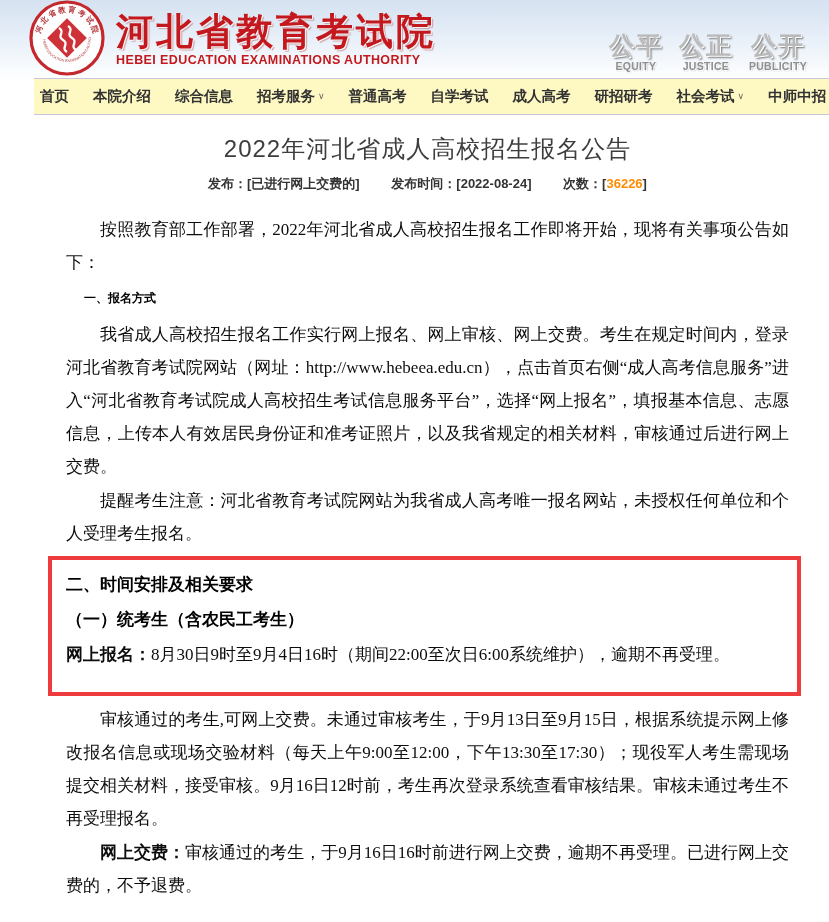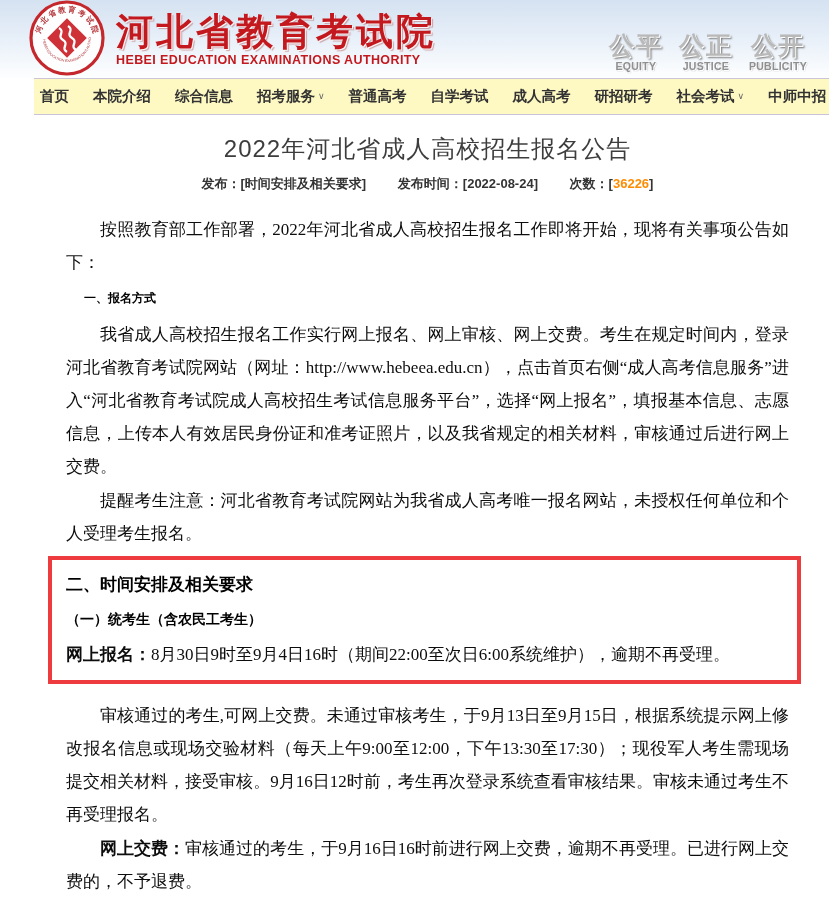--- a/index.html
+++ b/index.html
@@ -59,28 +59,28 @@
     font-family:"Liberation Serif",serif;
     font-size:17px;line-height:33px;color:#0d0d0d;text-align:justify;
   }
   .body-text p{margin:0 6px 1px;text-indent:2em;}
   .sec-heading{
     font-family:"Liberation Sans",sans-serif;font-weight:bold;font-size:12px;
     text-indent:2em;margin:3px 0;color:#000;
   }
   
   .highlight-box{
-    border:4px solid #ee3b3e;margin:6px -6px 15px -12px;padding:8px 14px 9px;
+    border:4px solid #ee3b3e;margin:6px -6px 7px -12px;padding:8px 14px 21px;
   }
   .highlight-box .box-heading{
     font-family:"Liberation Sans",sans-serif;font-weight:bold;font-size:17px;
     margin:0 0 2px;text-indent:0;color:#000;
   }
   .highlight-box .box-subheading{
-    font-weight:bold;font-size:14px;margin:0 0 2px;text-indent:0;color:#000;
+    font-weight:bold;font-size:17px;margin:0 0 2px;text-indent:0;color:#000;
   }
   .highlight-box p{text-indent:0;margin:0;}
   .bold-label{font-weight:bold;}
 </style>
 </head>
 <body>
 
 <div class="header">
   <div class="logo-wrap">
     <svg width="78" height="78" viewBox="0 0 78 78">
@@ -131,21 +131,21 @@
   <span class="nav-item">研招研考</span>
   <span class="nav-item"><span>社会考试</span><span class="nav-caret">∨</span></span>
   <span class="nav-item">中师中招</span>
 
 </div>
 
 <div class="article">
   <div class="article-title">2022年河北省成人高校招生报名公告</div>
 
   <div class="article-meta">
-    <span class="meta-group"><span>发布：</span><span>[时间安排及相关要求]</span></span>
+    <span class="meta-group"><span>发布：</span><span>[已进行网上交费的]</span></span>
     <span class="meta-group"><span>发布时间：</span><span>[2022-08-24]</span></span>
     <span class="meta-group"><span>次数：</span><span>[</span><span class="views-value">36226</span><span>]</span></span>
   </div>
 
   <div class="body-text">
     <p>按照教育部工作部署，2022年河北省成人高校招生报名工作即将开始，现将有关事项公告如下：</p>
 
     <div class="sec-heading">一、报名方式</div>
 
     <p>我省成人高校招生报名工作实行网上报名、网上审核、网上交费。考生在规定时间内，登录河北省教育考试院网站（网址：http://www.hebeea.edu.cn），点击首页右侧“成人高考信息服务”进入“河北省教育考试院成人高校招生考试信息服务平台”，选择“网上报名”，填报基本信息、志愿信息，上传本人有效居民身份证和准考证照片，以及我省规定的相关材料，审核通过后进行网上交费。</p>

